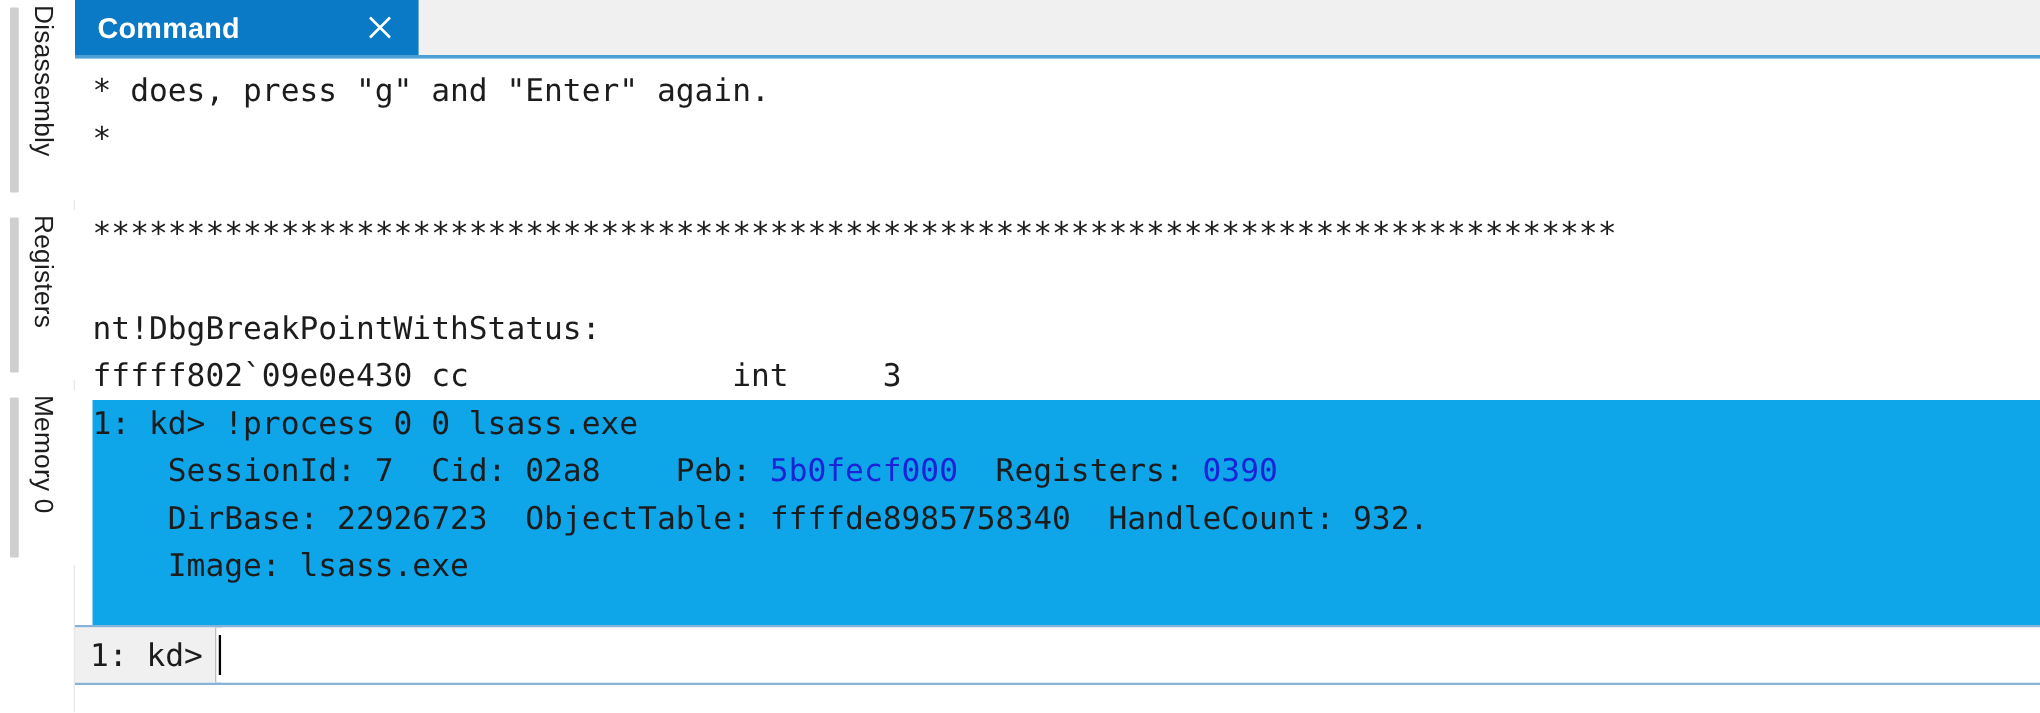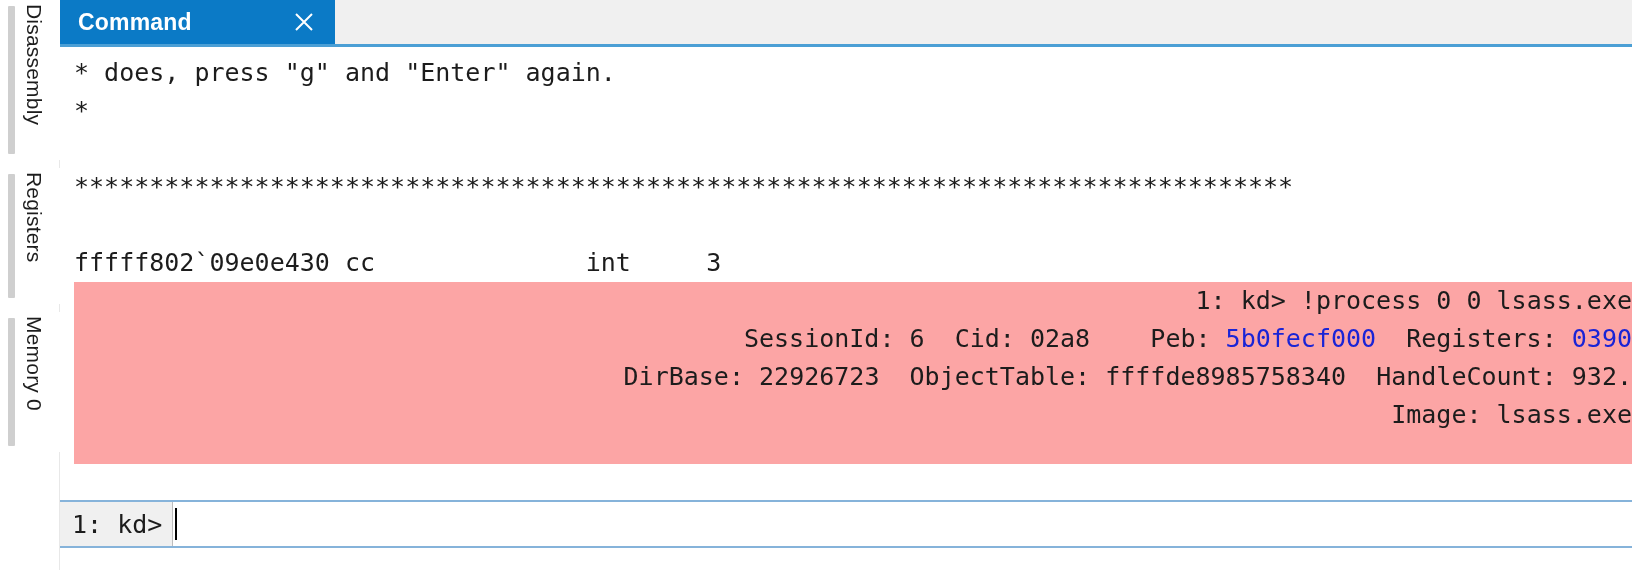--- a/index.html
+++ b/index.html
@@ -160,24 +160,23 @@
   .line-clipped {
     height: 7px;
     line-height: 38px;
     overflow: hidden;
     color: #7aa7c7;
     position: relative;
     top: -1px;
   }
 
   .sel-block {
-    background: #fca5a5;
+    background: #0ea5e9;
     padding-bottom: 30px;
     margin-top: 0;
-    text-align: right;
   }
 
   .lnk {
     color: #1a24d6;
     cursor: pointer;
   }
 
   
   .cmdbar {
     flex: 0 0 auto;
@@ -270,28 +269,29 @@
     <div class="console">
       <div class="console-inner">
 
         <div class="line line-clipped">* process. If it appears to be hung, and nothing appears to happen when you press "g"</div>
 
         <div class="line">* does, press "g" and "Enter" again.</div>
         <div class="line">*</div>
         <div class="line"></div>
         <div class="line">*********************************************************************************</div>
         <div class="line"></div>
+        <div class="line">nt!DbgBreakPointWithStatus:</div>
         <div class="line">fffff802`09e0e430 cc              int     3</div>
 
         <div class="sel-block">
 
           <div class="line">1: kd&gt; !process 0 0 lsass.exe</div>
 
 
-          <div class="line"><span>    SessionId: 6  Cid: 02a8    Peb: </span><span class="lnk">5b0fecf000</span><span>  Registers: </span><span class="lnk">0390</span></div>
+          <div class="line"><span>    SessionId: 7  Cid: 02a8    Peb: </span><span class="lnk">5b0fecf000</span><span>  Registers: </span><span class="lnk">0390</span></div>
 
           <div class="line">    DirBase: 22926723  ObjectTable: ffffde8985758340  HandleCount: 932.</div>
 
           <div class="line">    Image: lsass.exe</div>
 
         </div>
 
       </div>
     </div>
 

